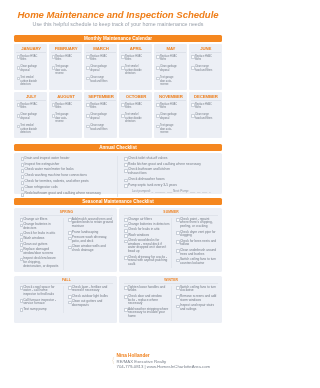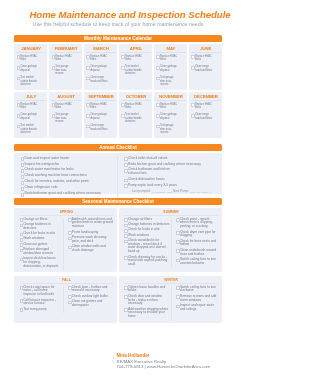--- a/index.html
+++ b/index.html
@@ -1,20 +1,20 @@
 <!DOCTYPE html>
 <html><head>
 <meta charset="utf-8">
 <style>
   html,body{margin:0;padding:0;width:236px;height:388px;background:#ffffff;}
   body{font-family:"Liberation Sans",sans-serif;}
   .page{position:relative;width:236px;height:388px;overflow:hidden;background:#fff;}
 
   .title{position:absolute;left:0;top:9px;width:236px;text-align:center;
-         font-style:italic;font-weight:bold;font-size:9.6px;color:#ef7f1a;letter-spacing:-0.05px;margin-left:12px;}
+         font-style:italic;font-weight:bold;font-size:9.6px;color:#ef7f1a;letter-spacing:-0.05px;}
   .subtitle{position:absolute;left:0;top:21px;width:236px;text-align:center;
          font-size:5.3px;color:#9aa1ab;}
 
   .bandbar{position:absolute;left:14px;width:208px;height:7px;background:#f5871f;border-radius:1.5px;}
   .bandbar span{display:block;text-align:center;color:#fff;font-size:4.6px;font-weight:bold;line-height:7px;letter-spacing:0.02px;}
 
   
   .mgrid{position:absolute;left:14px;width:208px;display:flex;gap:1.6px;}
   .mcell{flex:1 1 0;min-width:0;background:#eceff5;border-radius:1px;padding:1.6px 1.5px 2px 2.4px;box-sizing:border-box;}
   .mname{text-align:center;color:#ee8222;font-weight:bold;font-size:4.3px;letter-spacing:-0.12px;

